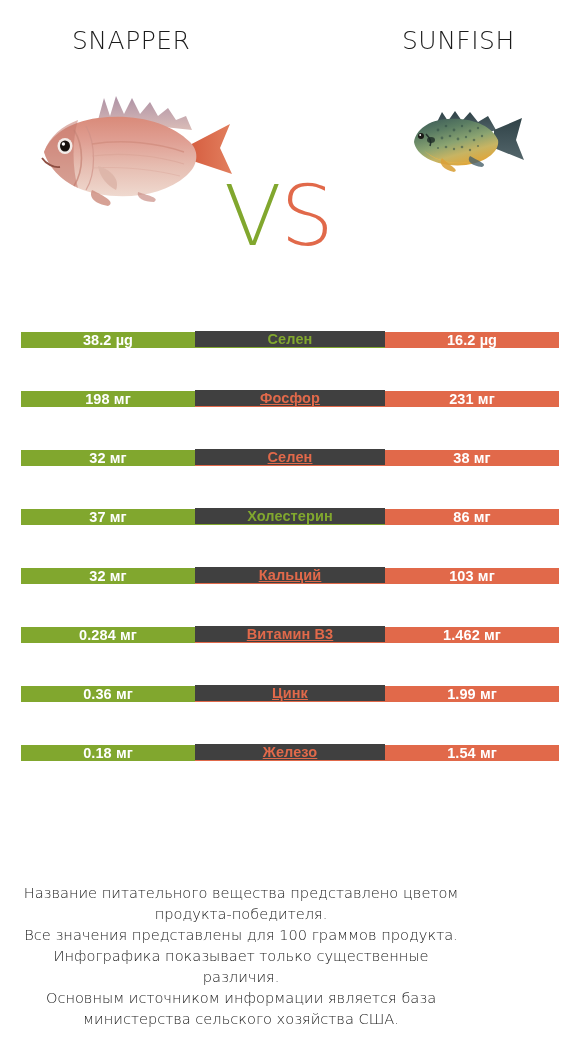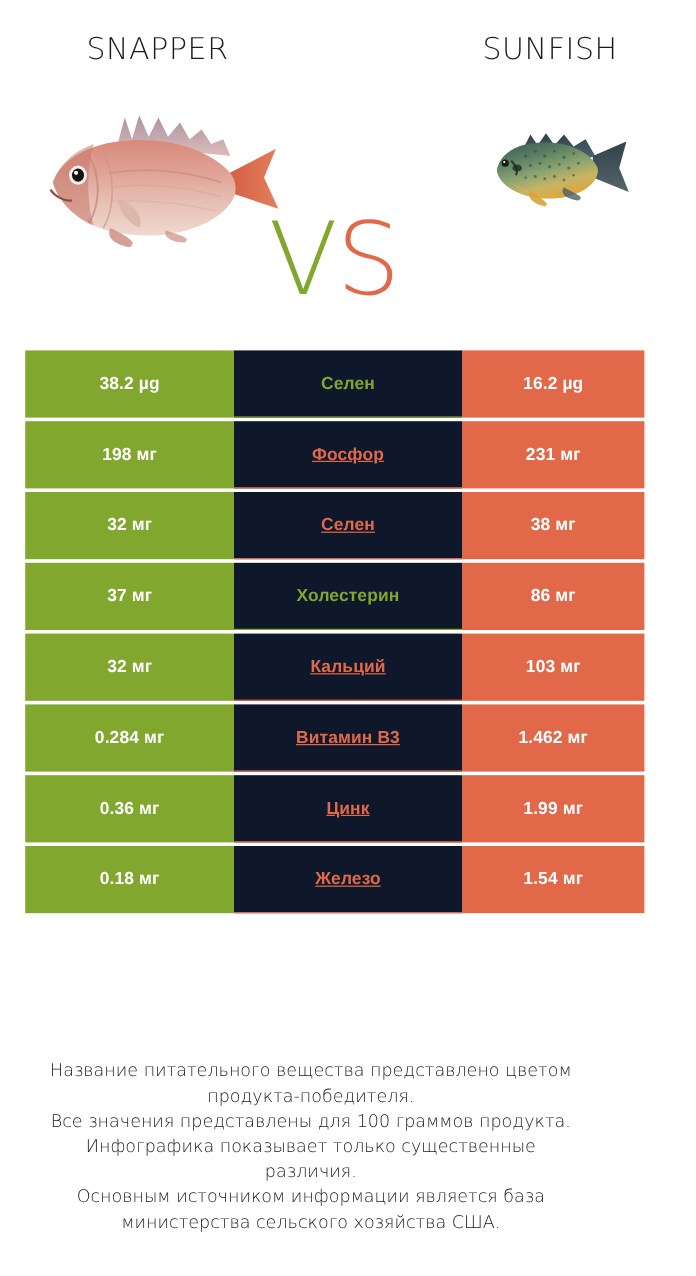--- a/index.html
+++ b/index.html
@@ -78,65 +78,65 @@
     top: 292px;
     left: 21px;
     width: 538px;
   }
 
   .row {
     display: flex;
     width: 538px;
     height: 56px;
     margin-bottom: 3px;
+    align-items: flex-end;
   }
 
   .cell {
     display: flex;
     align-items: center;
     justify-content: center;
     font-size: 14.5px;
     font-weight: bold;
     letter-spacing: 0.1px;
     white-space: nowrap;
   }
 
   .cell-left {
     width: 174px;
     background: #81a72e;
     color: #ffffff;
   }
 
   .cell-mid {
     width: 190px;
-    background: #0f172a;
+    background: #404040;
   }
   .cell-mid.win-left  { color: #81a72e; border-bottom: 1px solid #81a72e; }
   .cell-mid.win-right { color: #e1694a; border-bottom: 1px solid #e1694a; text-decoration: underline; }
 
   .cell-right {
-    width: 152px;
+    width: 174px;
     background: #e1694a;
     color: #ffffff;
   }
 
   
   .footer {
     position: absolute;
     top: 882px;
     left: 0;
     width: 482px;
     text-align: center;
     font-size: 14.6px;
     line-height: 21px;
     color: #222222;
     font-weight: 300;
     font-family: "DejaVu Sans", "Liberation Sans", sans-serif;
     padding: 0 14px;
-    margin-left: 18px;
   }
   .footer p { margin: 0; }
 </style>
 </head>
 <body>
 
 <div class="page">
 
   <div class="header">
 

